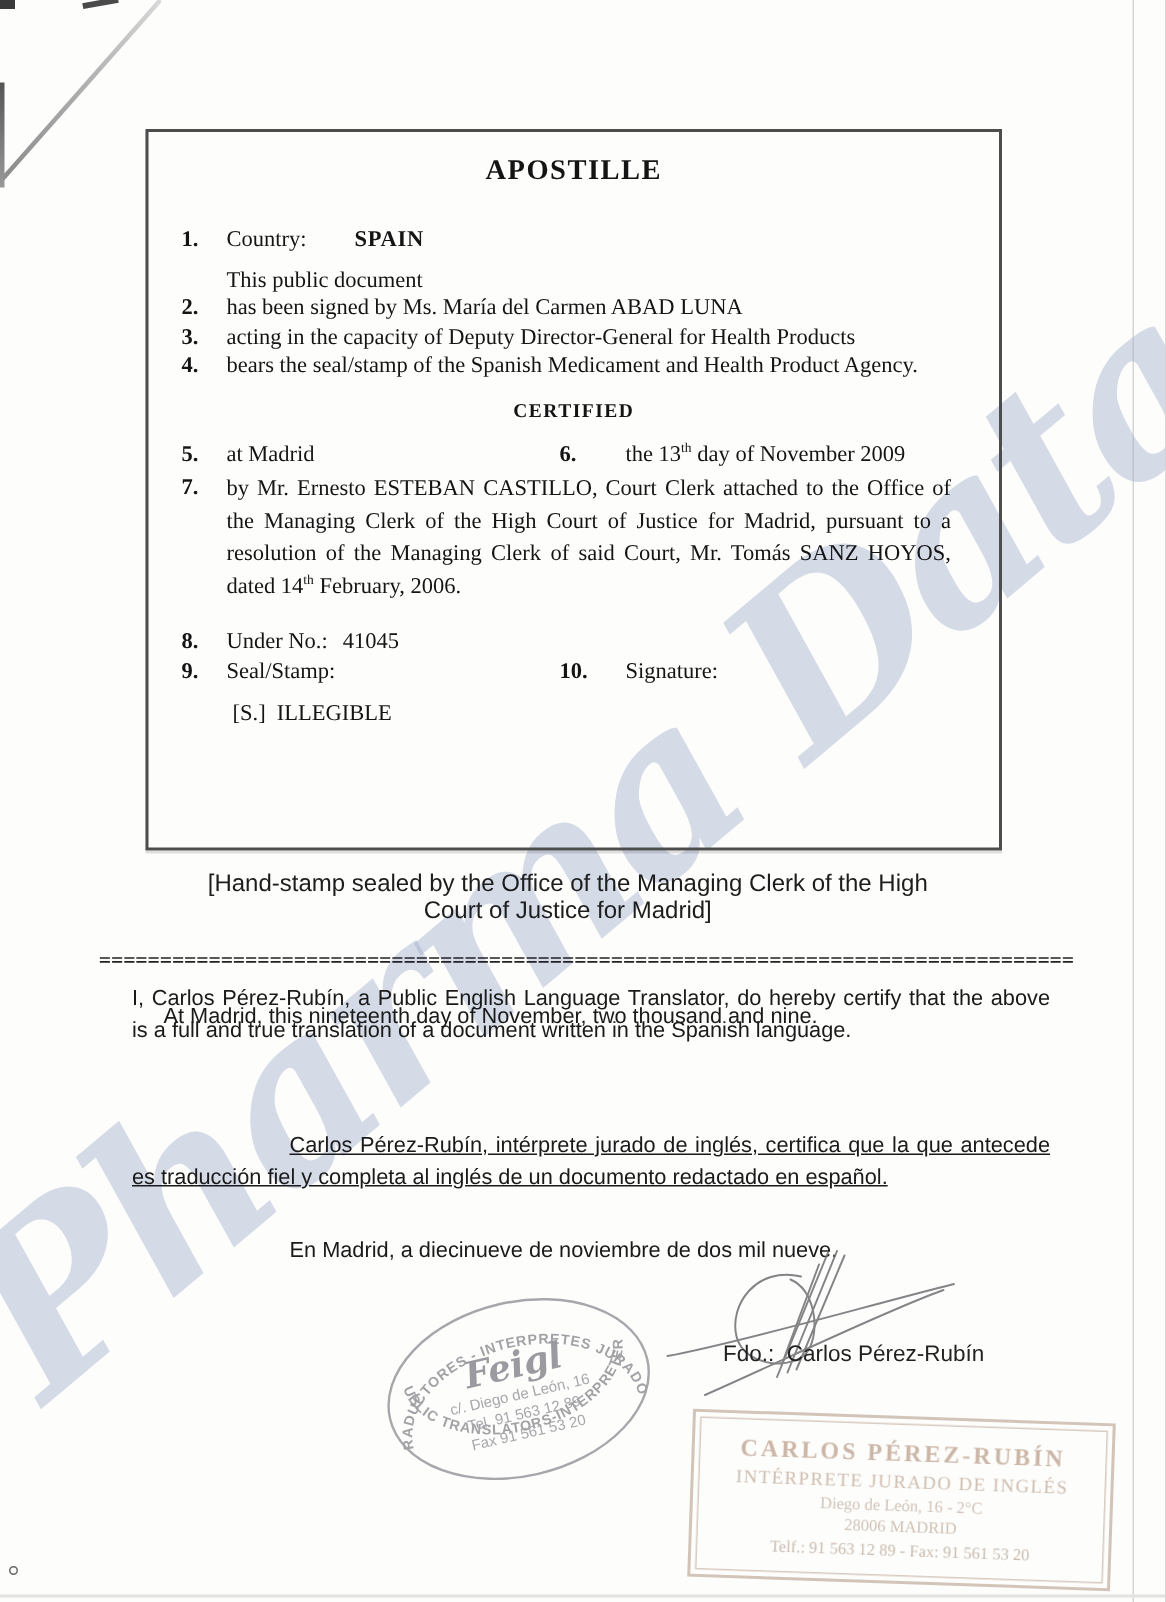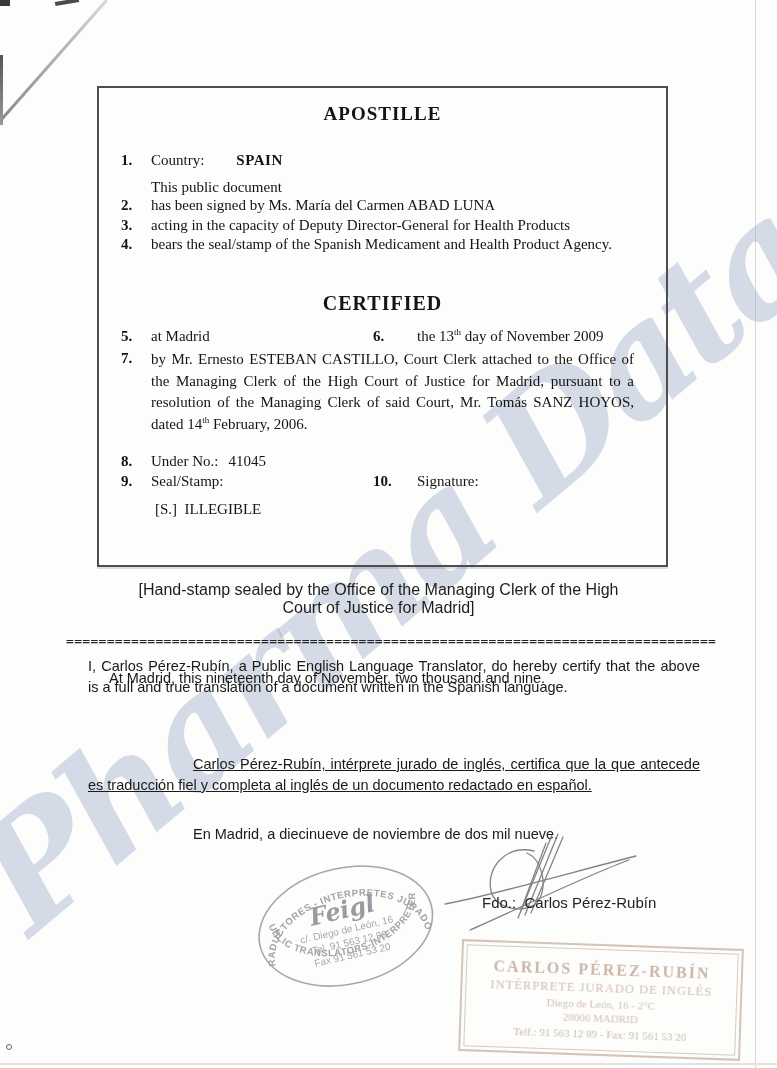--- a/index.html
+++ b/index.html
@@ -36,21 +36,21 @@
   }
   .box-title{margin-top:15px;text-align:center;font-weight:bold;font-size:19px;letter-spacing:1px;}
   .box-subtitle{margin-top:7px;text-align:center;font-weight:bold;font-size:15.5px;}
   sup{font-size:60%;vertical-align:super;line-height:0;}
   .row{display:flex;line-height:18.5px;margin-bottom:1px;}
   .num{width:30px;margin-left:22px;font-weight:bold;flex:none;}
   .txt{flex:1;padding-right:32px;}
   .country-label{display:inline-block;}
   .country-value{font-weight:bold;margin-left:32px;letter-spacing:0.5px;}
   .plain-row{margin-left:52px;line-height:18.5px;}
-  .certified{margin-top:38px;text-align:center;font-weight:bold;font-size:20px;letter-spacing:1px;}
+  .certified{margin-top:12px;text-align:center;font-weight:bold;font-size:13px;letter-spacing:1px;}
   .row56{display:flex;margin-top:12px;line-height:18.5px;}
   .half-left{display:flex;width:274px;flex:none;}
   .num2{width:44px;font-weight:bold;flex:none;}
   .item7{margin-top:4px;}
   .item7 .txt{text-align:justify;line-height:21.5px;}
   .row8{margin-top:17px;}
   .value-gap{margin-left:10px;}
   .bottom-group{display:flex;margin-top:11px;}
   .seal-note{width:240px;margin-left:48px;text-align:center;line-height:21px;flex:none;}
   .sig-note{margin-left:56px;white-space:pre;}

